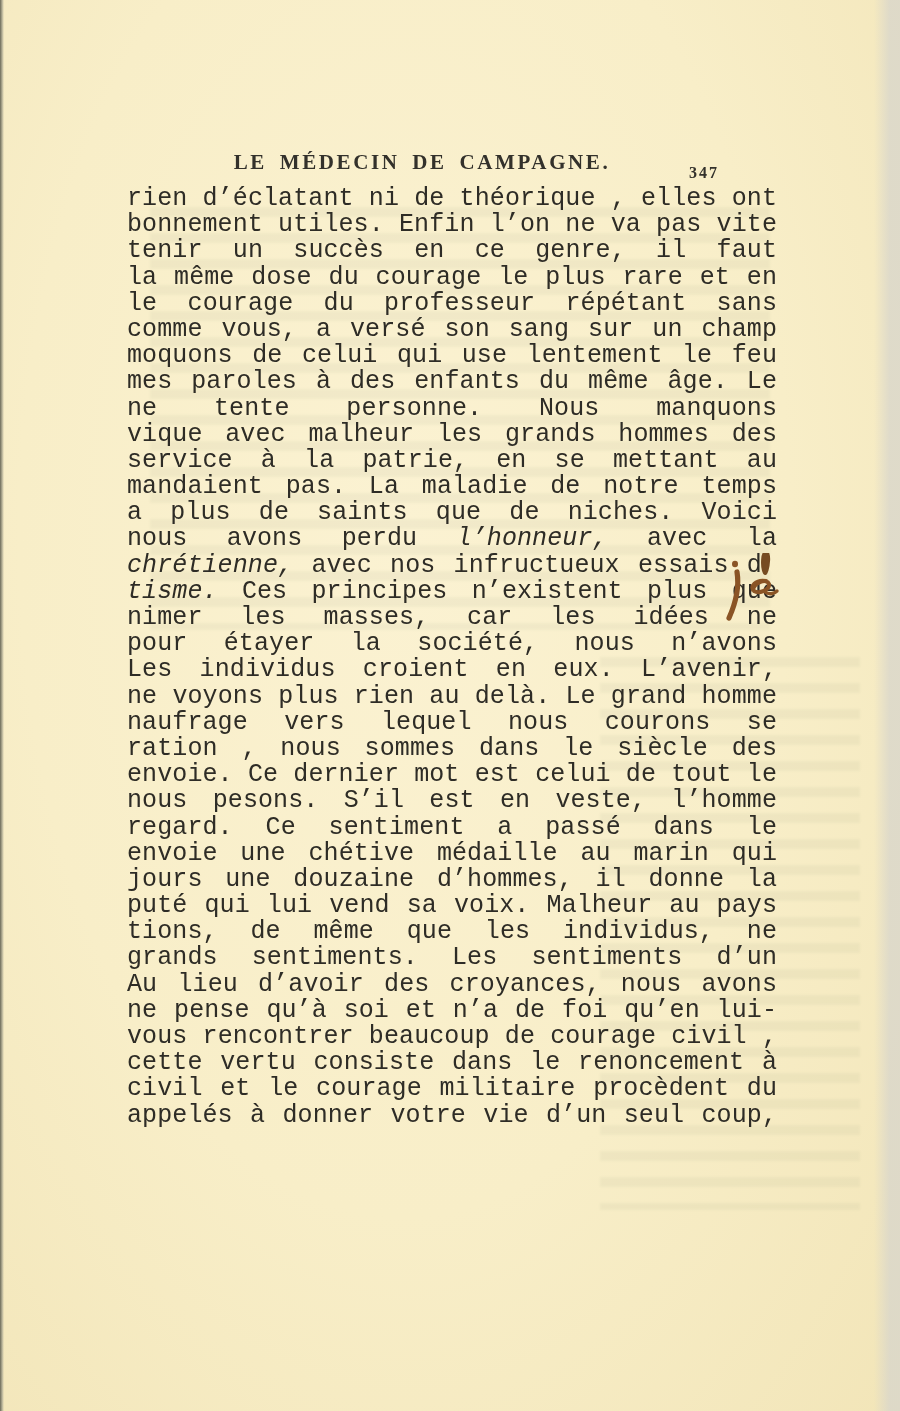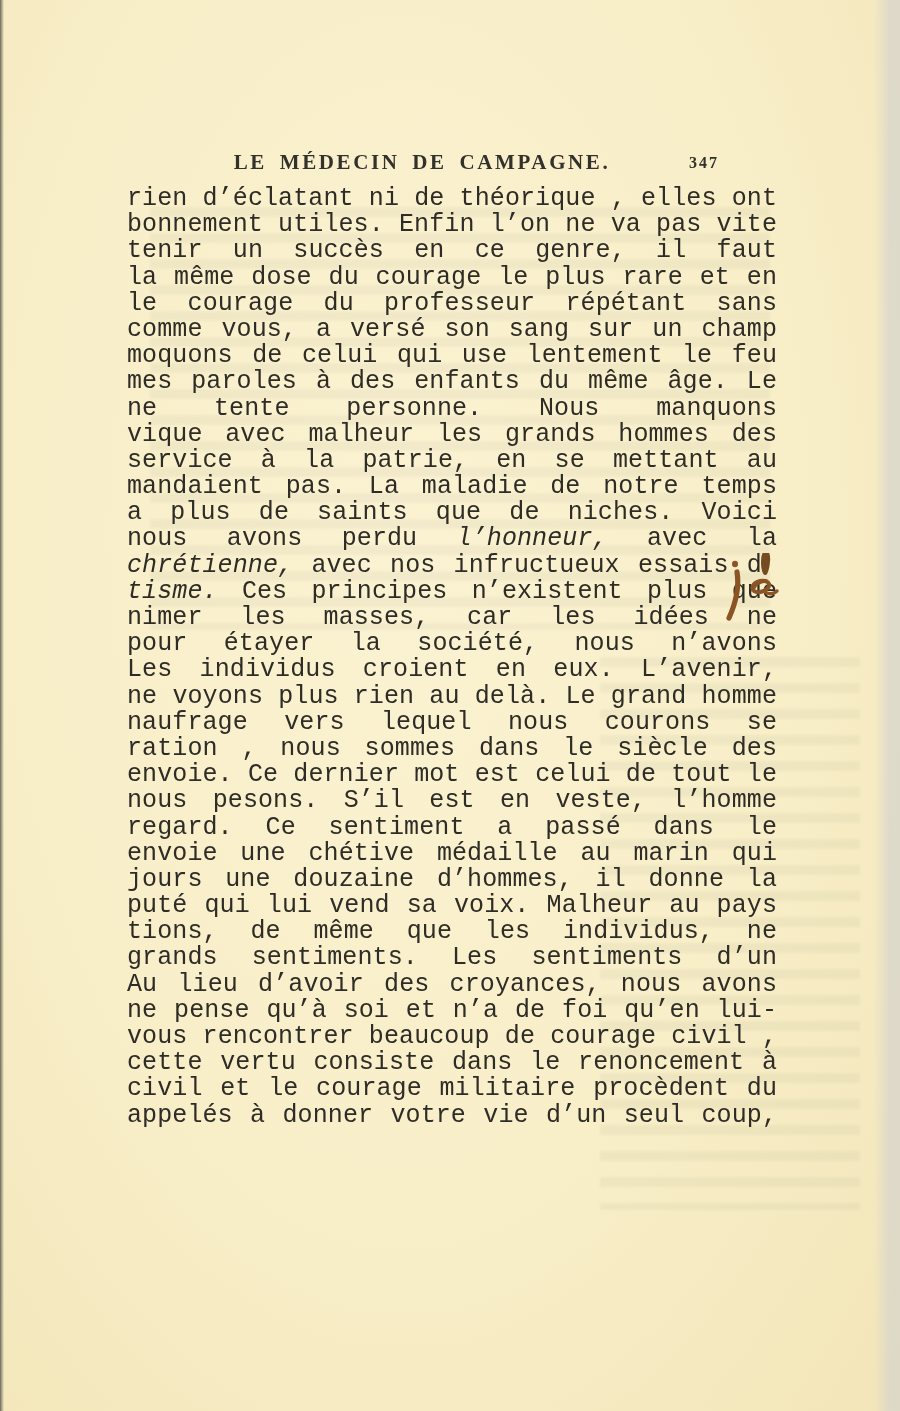--- a/index.html
+++ b/index.html
@@ -18,21 +18,21 @@
   .right-edge{position:absolute;right:0;top:0;width:26px;height:100%;opacity:.75;
     background:linear-gradient(270deg,var(--edge) 0,var(--edge) 40%,rgba(215,213,204,0) 100%);}
   .bleed{position:absolute;opacity:.05;filter:blur(1.3px);pointer-events:none;
     background:repeating-linear-gradient(180deg,transparent 0 7px,#5a6b52 7px 17px,transparent 17px 26px);}
   #bleed1{left:150px;top:200px;width:620px;height:430px;}
   #bleed2{left:600px;top:650px;width:260px;height:560px;}
 
   .header{position:absolute;left:127px;top:150px;width:650px;height:24px;}
   .running-title{position:absolute;left:0;width:590px;text-align:center;
     font-size:21px;font-weight:bold;letter-spacing:2.6px;word-spacing:5px;color:#33312b;}
-  .page-number{position:absolute;right:58px;top:4px;font-size:16px;font-weight:bold;
+  .page-number{position:absolute;right:58px;top:14px;font-size:16px;font-weight:bold;
     letter-spacing:2px;color:#33312b;margin-left:44px;}
 
   .body-text{position:absolute;left:127px;top:186px;width:650px;}
   .line{height:26.2px;line-height:26.2px;font-size:25px;overflow:hidden;
     text-align:justify;text-align-last:justify;letter-spacing:.1px;font-family:Liberation Mono, monospace;}
   .line .italic{font-style:italic;}
   .ink-blot{color:transparent;position:relative;display:inline-block;}
   .ink-blot::after{content:'';position:absolute;left:-1px;top:-3px;width:9px;height:25px;
     background:var(--blot);opacity:.92;transform:rotate(3deg);
     border-radius:52% 48% 45% 55% / 38% 42% 62% 58%;}

